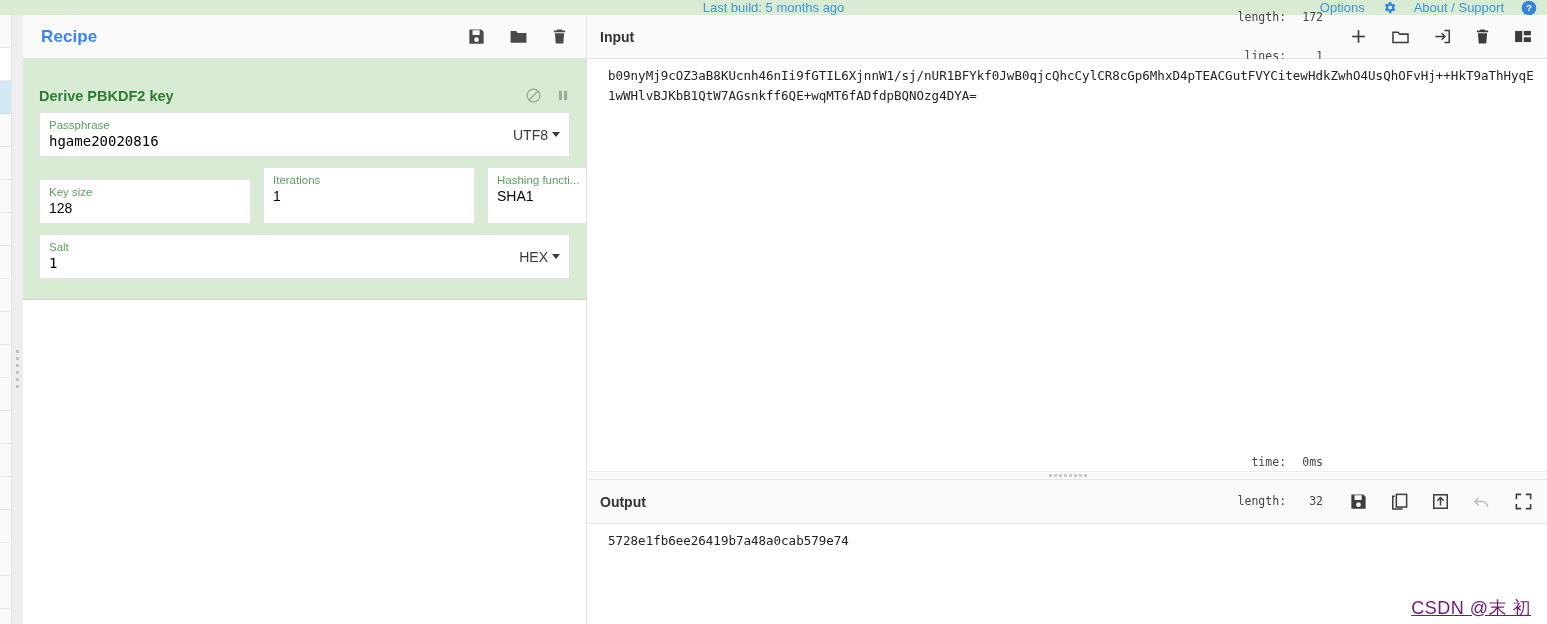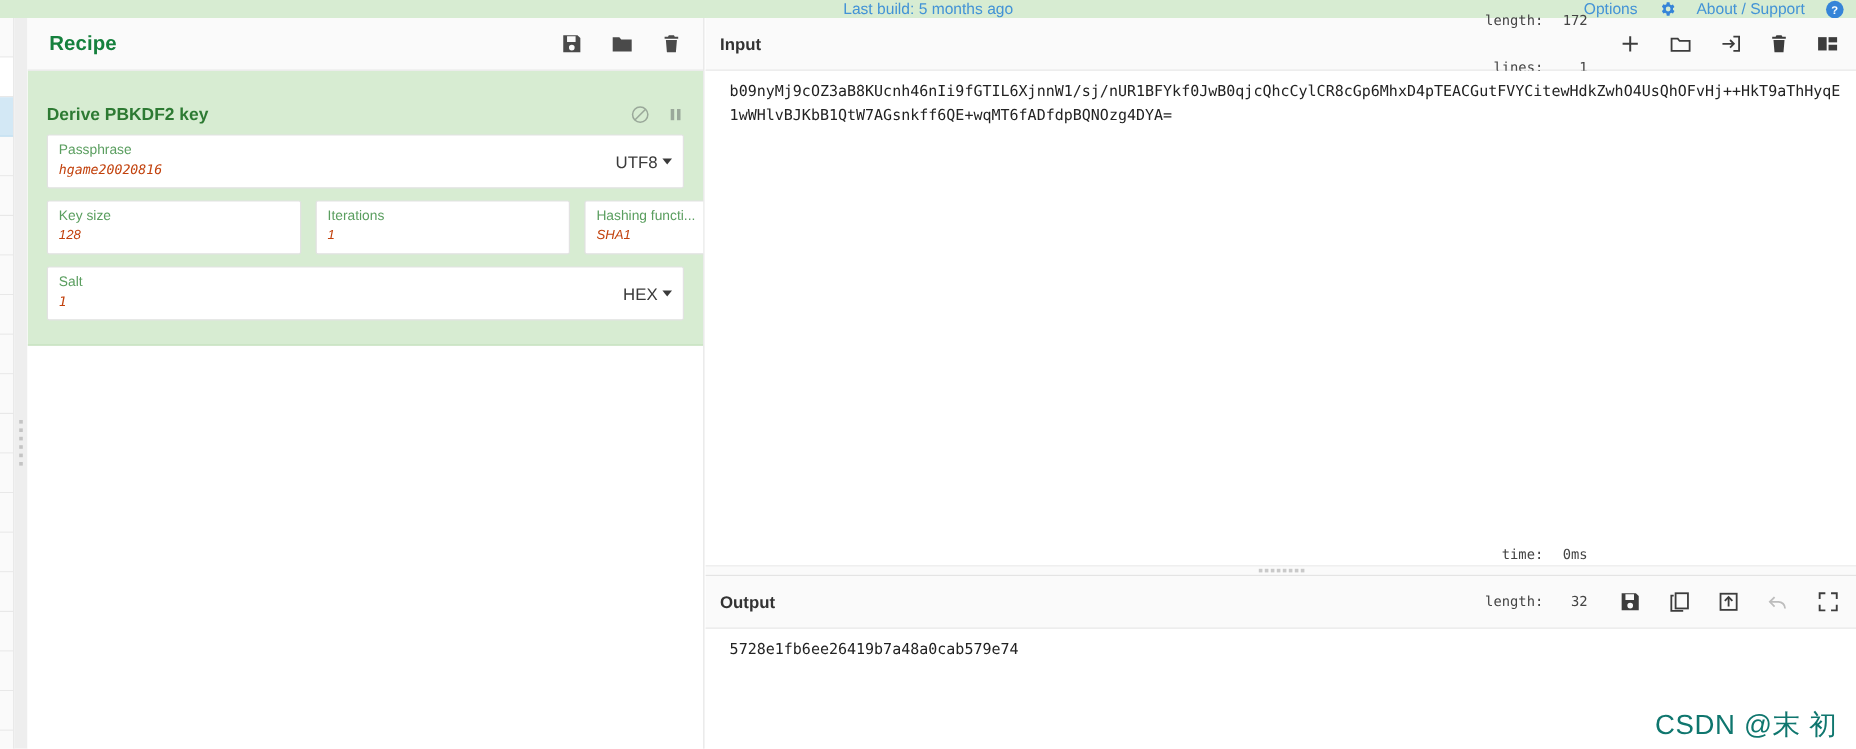--- a/index.html
+++ b/index.html
@@ -90,21 +90,21 @@
     background: #fafafa;
     border-bottom: 1px solid #e4e4e4;
     display: flex; align-items: center;
     padding: 0 18px 0 18px;
     flex: none;
   }
   .pane-title h2 {
     margin: 0;
     font-size: 17px;
     font-weight: bold;
-    color: #15803d;
+    color: #3b82f6;
     letter-spacing: .1px;
   }
   .pane-title .spacer { flex: 1; }
   .title-icons { display: flex; align-items: center; gap: 22px; }
   .ticon { cursor: pointer; display: flex; color: #4a4a4a; }
   .ticon svg { display: block; }
 
   .recipe-list {
     flex: 1;
     background: #fff;
@@ -140,49 +140,48 @@
   }
   .arg-label {
     font-size: 11.5px;
     color: #5a9e5f;
     line-height: 13px;
     white-space: nowrap;
     overflow: hidden;
     text-overflow: ellipsis;
   }
   .arg-val {
-    font-size: 11px;
-    color: #c2410c;
+    font-size: 14px;
+    color: #000000;
     line-height: 19px;
     font-family: "DejaVu Sans Mono", "Liberation Mono", monospace;
     background: transparent;
     border: 0;
     outline: none;
     padding: 0;
     width: 100%;
-    font-style: italic;
   }
   .arg-val.plain { font-family: "Liberation Sans", sans-serif; }
   .arg-dd {
     position: absolute; right: 9px; top: 50%;
     transform: translateY(-50%);
     font-size: 14px; color: #3a3a3a;
     display: flex; align-items: center; gap: 4px;
     cursor: pointer;
     white-space: nowrap;
   }
   .caret {
     width: 0; height: 0;
     border-left: 4px solid transparent;
     border-right: 4px solid transparent;
     border-top: 5px solid #3a3a3a;
     display: inline-block;
   }
   .arg.full { flex: 1 1 100%; }
-  .arg.keysize { width: 212px; flex: none; }
+  .arg.keysize { width: 212px; flex: none; margin-top: 12px; }
   .arg.iters { width: 212px; flex: none; }
   .arg.hashfn { width: 116px; flex: none; padding-right: 6px; }
 
   
   .io-col {
     position: absolute; left: 588px; top: 15px;
     width: 959px; height: 609px;
     display: flex; flex-direction: column;
     background: #fff;
   }
@@ -248,24 +247,25 @@
   }
 
   .output-pane {
     flex: 1;
     display: flex; flex-direction: column;
     background: #fff;
   }
 
   .watermark {
     position: absolute; right: 16px; bottom: 4px;
-    color: #0f766e;
-    font-size: 23px;
+    color: #701a75;
+    font-size: 18px;
     letter-spacing: .5px;
     pointer-events: none;
+    text-decoration: underline;
   }
 </style>
 </head>
 <body>
 
 <div class="app">
 
   <div class="banner">
     <div class="banner-build">Last build: 5 months ago</div>
     <div class="banner-right">

